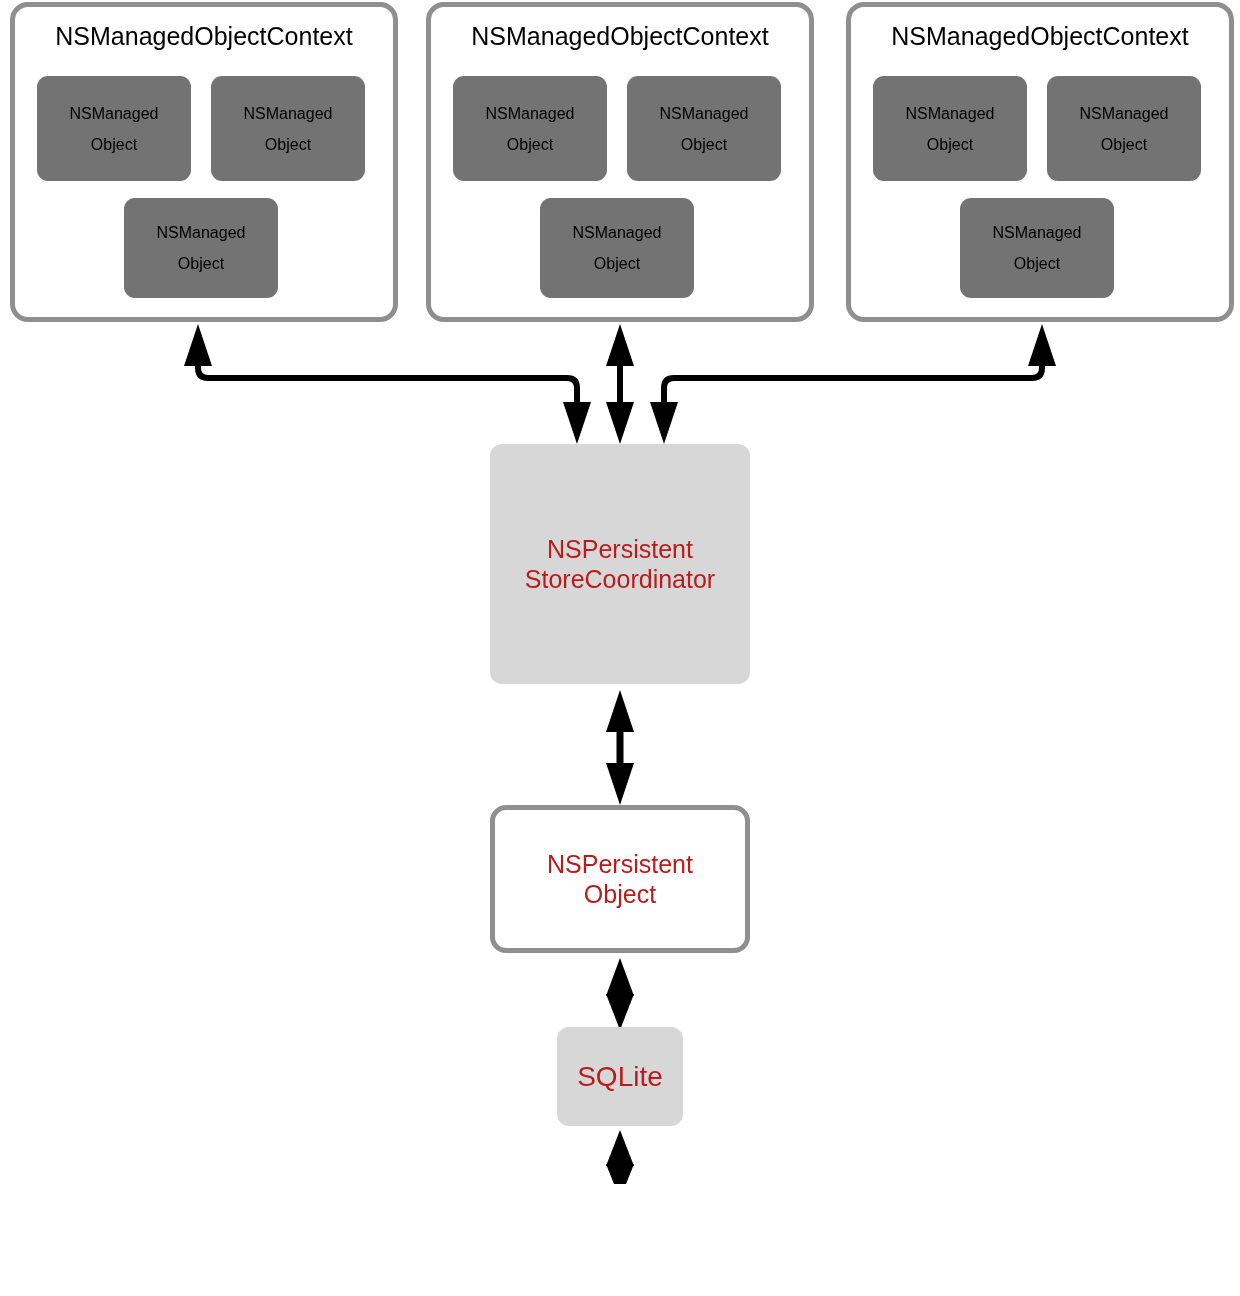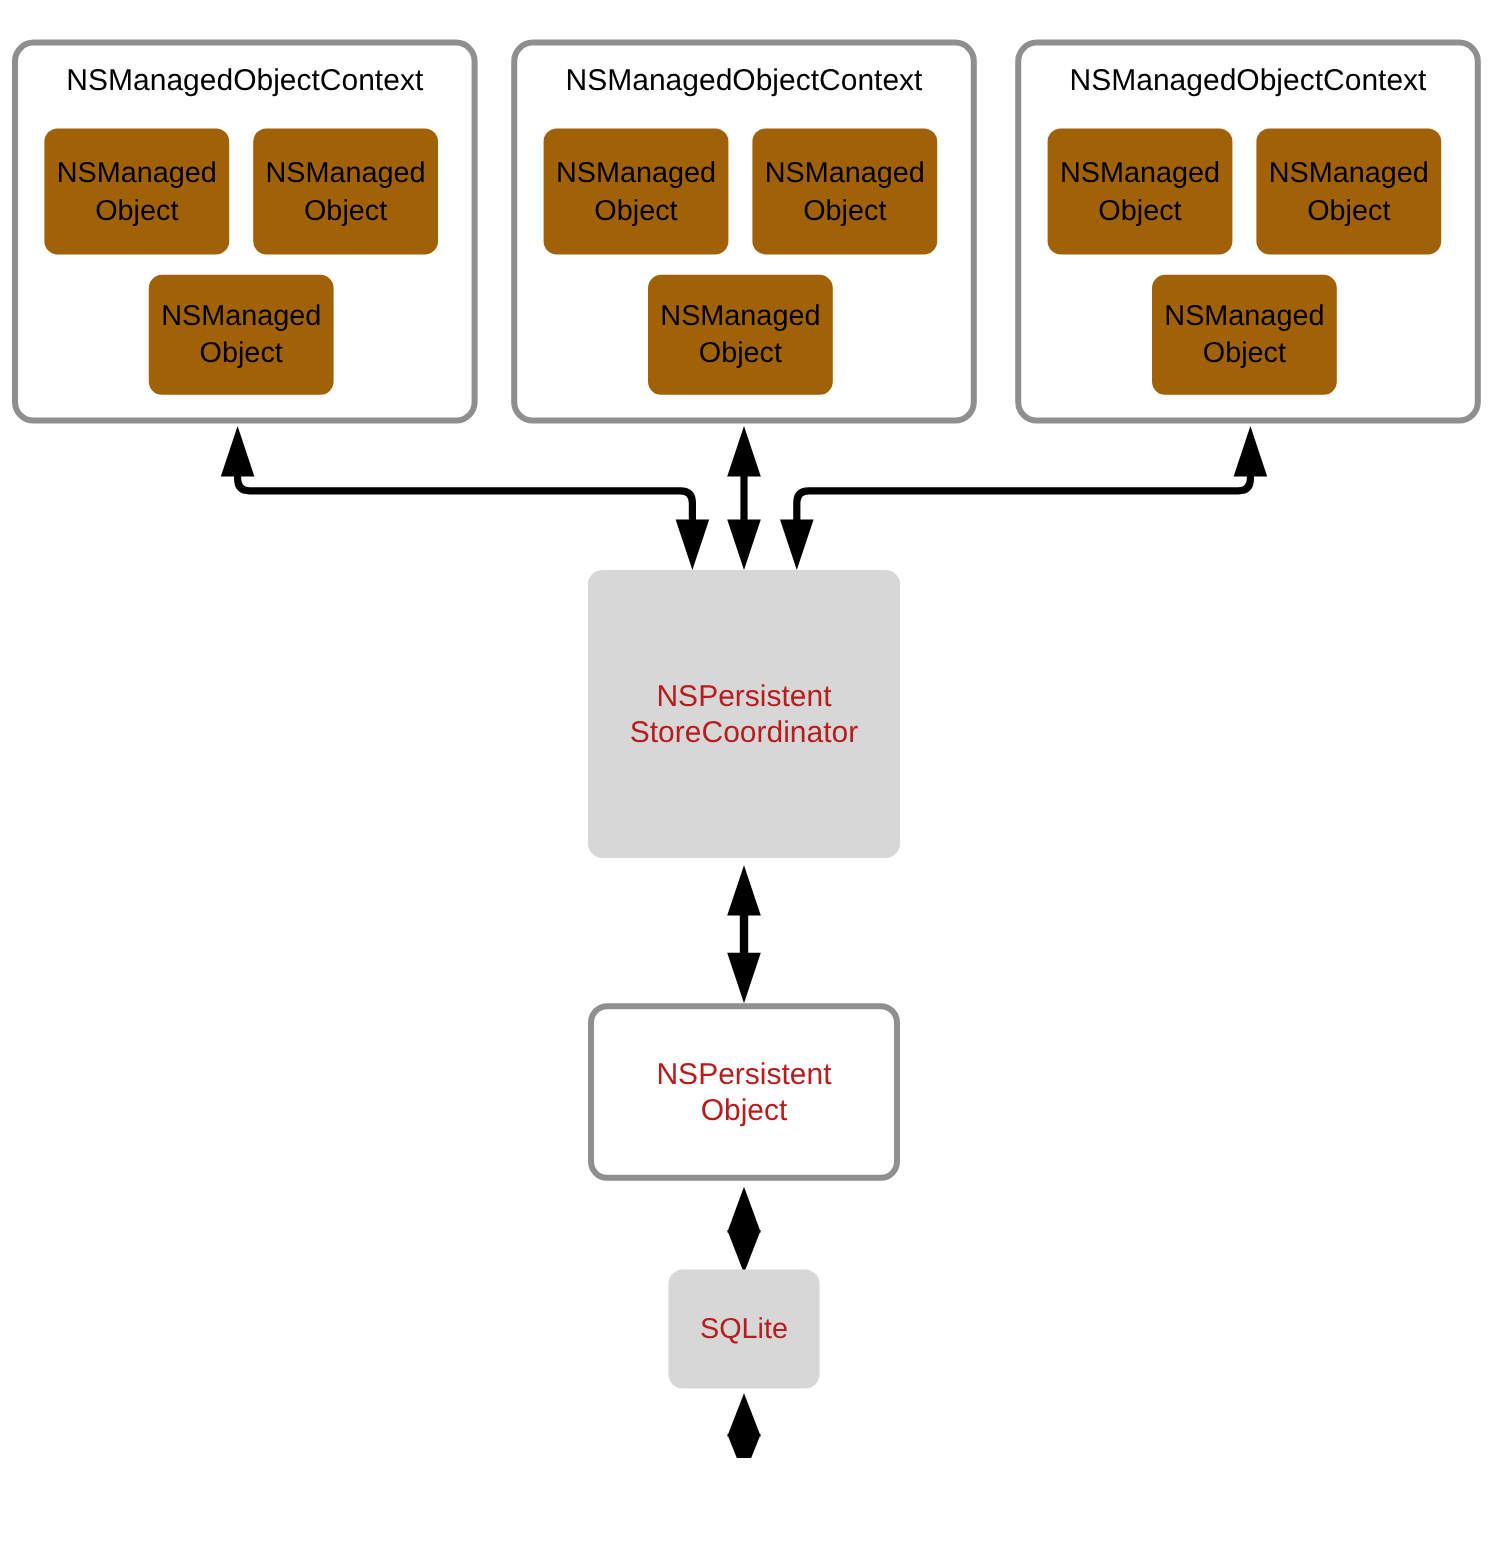--- a/index.html
+++ b/index.html
@@ -10,21 +10,20 @@
   }
   body {
     font-family: "Liberation Sans", sans-serif;
   }
   #diagram {
     position: relative;
     width: 1240px;
     height: 1184px;
     background: #ffffff;
     overflow: hidden;
-    margin-top: 31px;
   }
   svg.arrow-layer {
     position: absolute;
     left: 0;
     top: 0;
     width: 1240px;
     height: 1296px;
     pointer-events: none;
   }
 
@@ -48,27 +47,27 @@
     font-size: 25px;
     color: #000000;
     line-height: 30px;
     white-space: nowrap;
   }
 
   
   .mo-chip {
     position: absolute;
     box-sizing: border-box;
-    background: #a16207;
+    background: #737373;
     border-radius: 11px;
     display: flex;
     align-items: center;
     justify-content: center;
     text-align: center;
-    font-size: 24px;
+    font-size: 16px;
     line-height: 31px;
     color: #000000;
   }
   .mo-chip.pos-left  { left: 22px;  top: 69px;  width: 154px; height: 105px; }
   .mo-chip.pos-right { left: 196px; top: 69px;  width: 154px; height: 105px; }
   .mo-chip.pos-bottom{ left: 109px; top: 191px; width: 154px; height: 100px; }
 
   
   .stack-box {
     position: absolute;
@@ -93,21 +92,21 @@
   #coordinator-box {
     left: 490px; top: 444px; width: 260px; height: 240px;
     font-size: 25px;
   }
   #store-box {
     left: 490px; top: 805px; width: 260px; height: 148px;
     font-size: 25px;
   }
   #sqlite-box {
     left: 557px; top: 1027px; width: 126px; height: 99px;
-    font-size: 24px;
+    font-size: 28px;
   }
   #filesystem-box {
     left: 557px; top: 1196px; width: 126px; height: 108px;
     font-size: 24px;
   }
   .two-line span { display: block; }
 </style>
 </head>
 <body>
 

